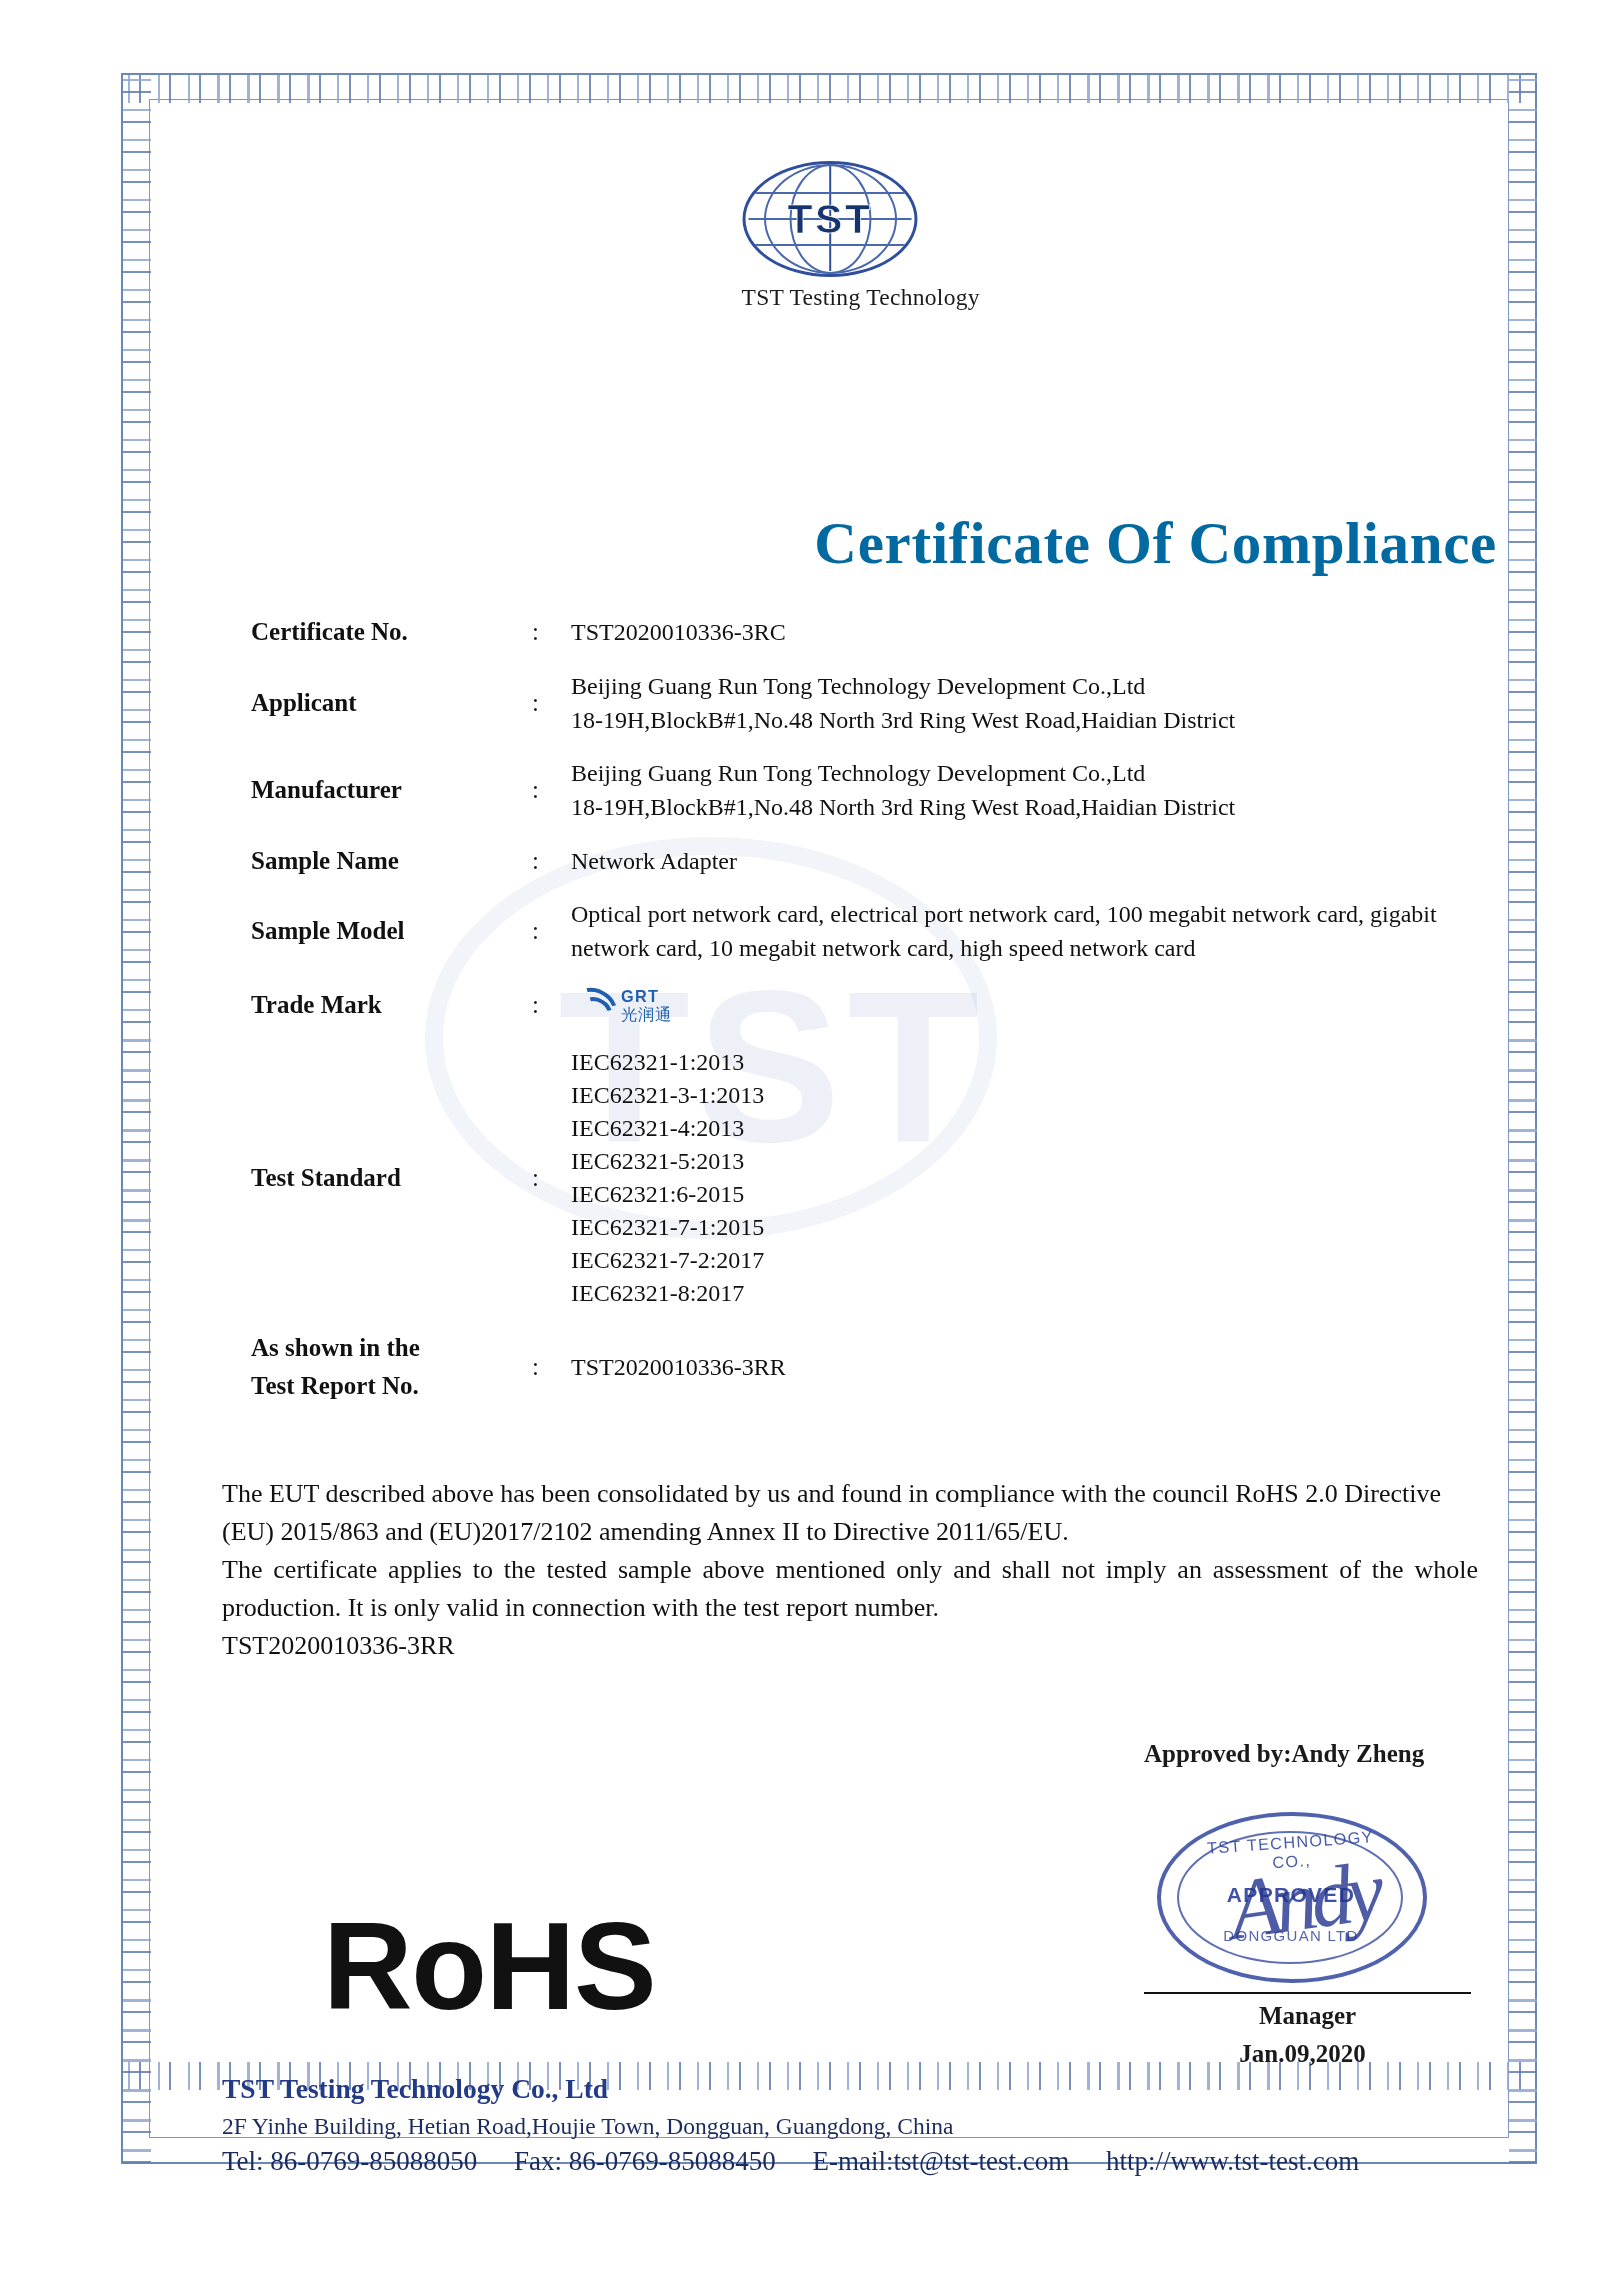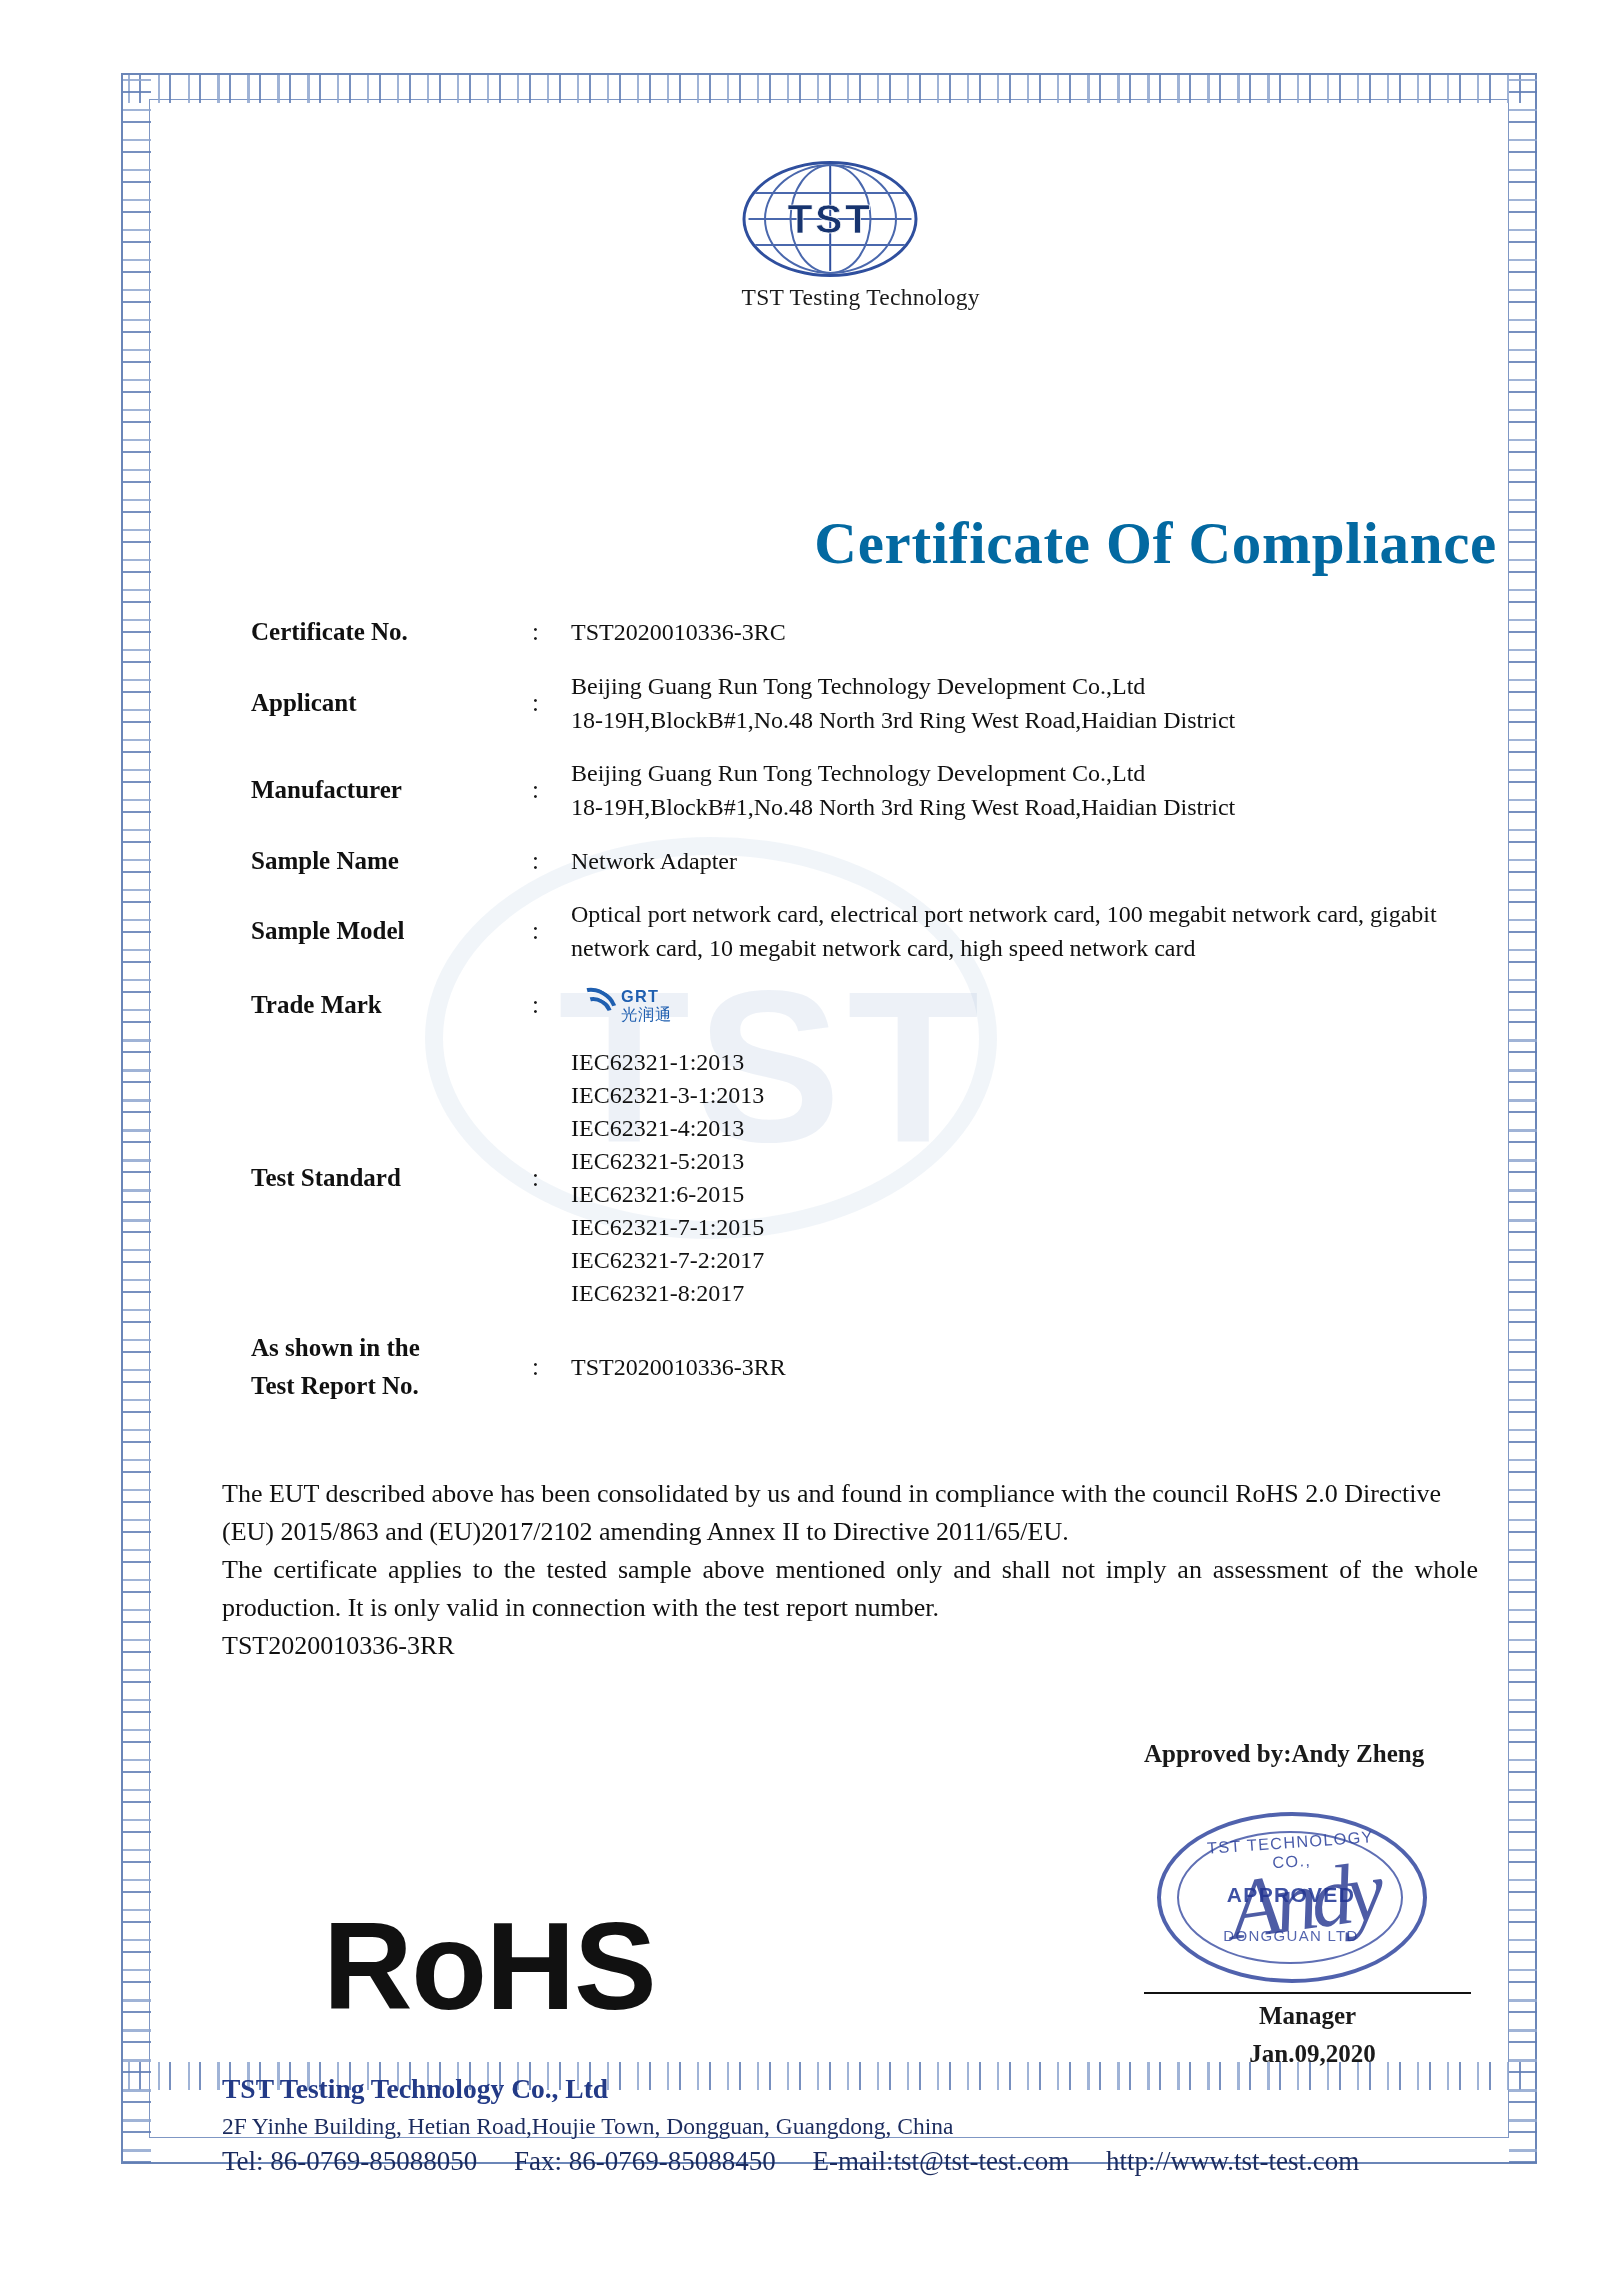--- a/index.html
+++ b/index.html
@@ -410,21 +410,21 @@
     position: absolute;
     left: 13px;
     top: 229px;
     width: 327px;
     text-align: center;
     font-weight: bold;
     font-size: 25px;
   }
   .sign-date {
     position: absolute;
-    left: 18px;
+    left: 8px;
     top: 267px;
     width: 327px;
     text-align: center;
     font-weight: bold;
     font-size: 25px;
   }
 
   
   .rohs {
     position: absolute;

